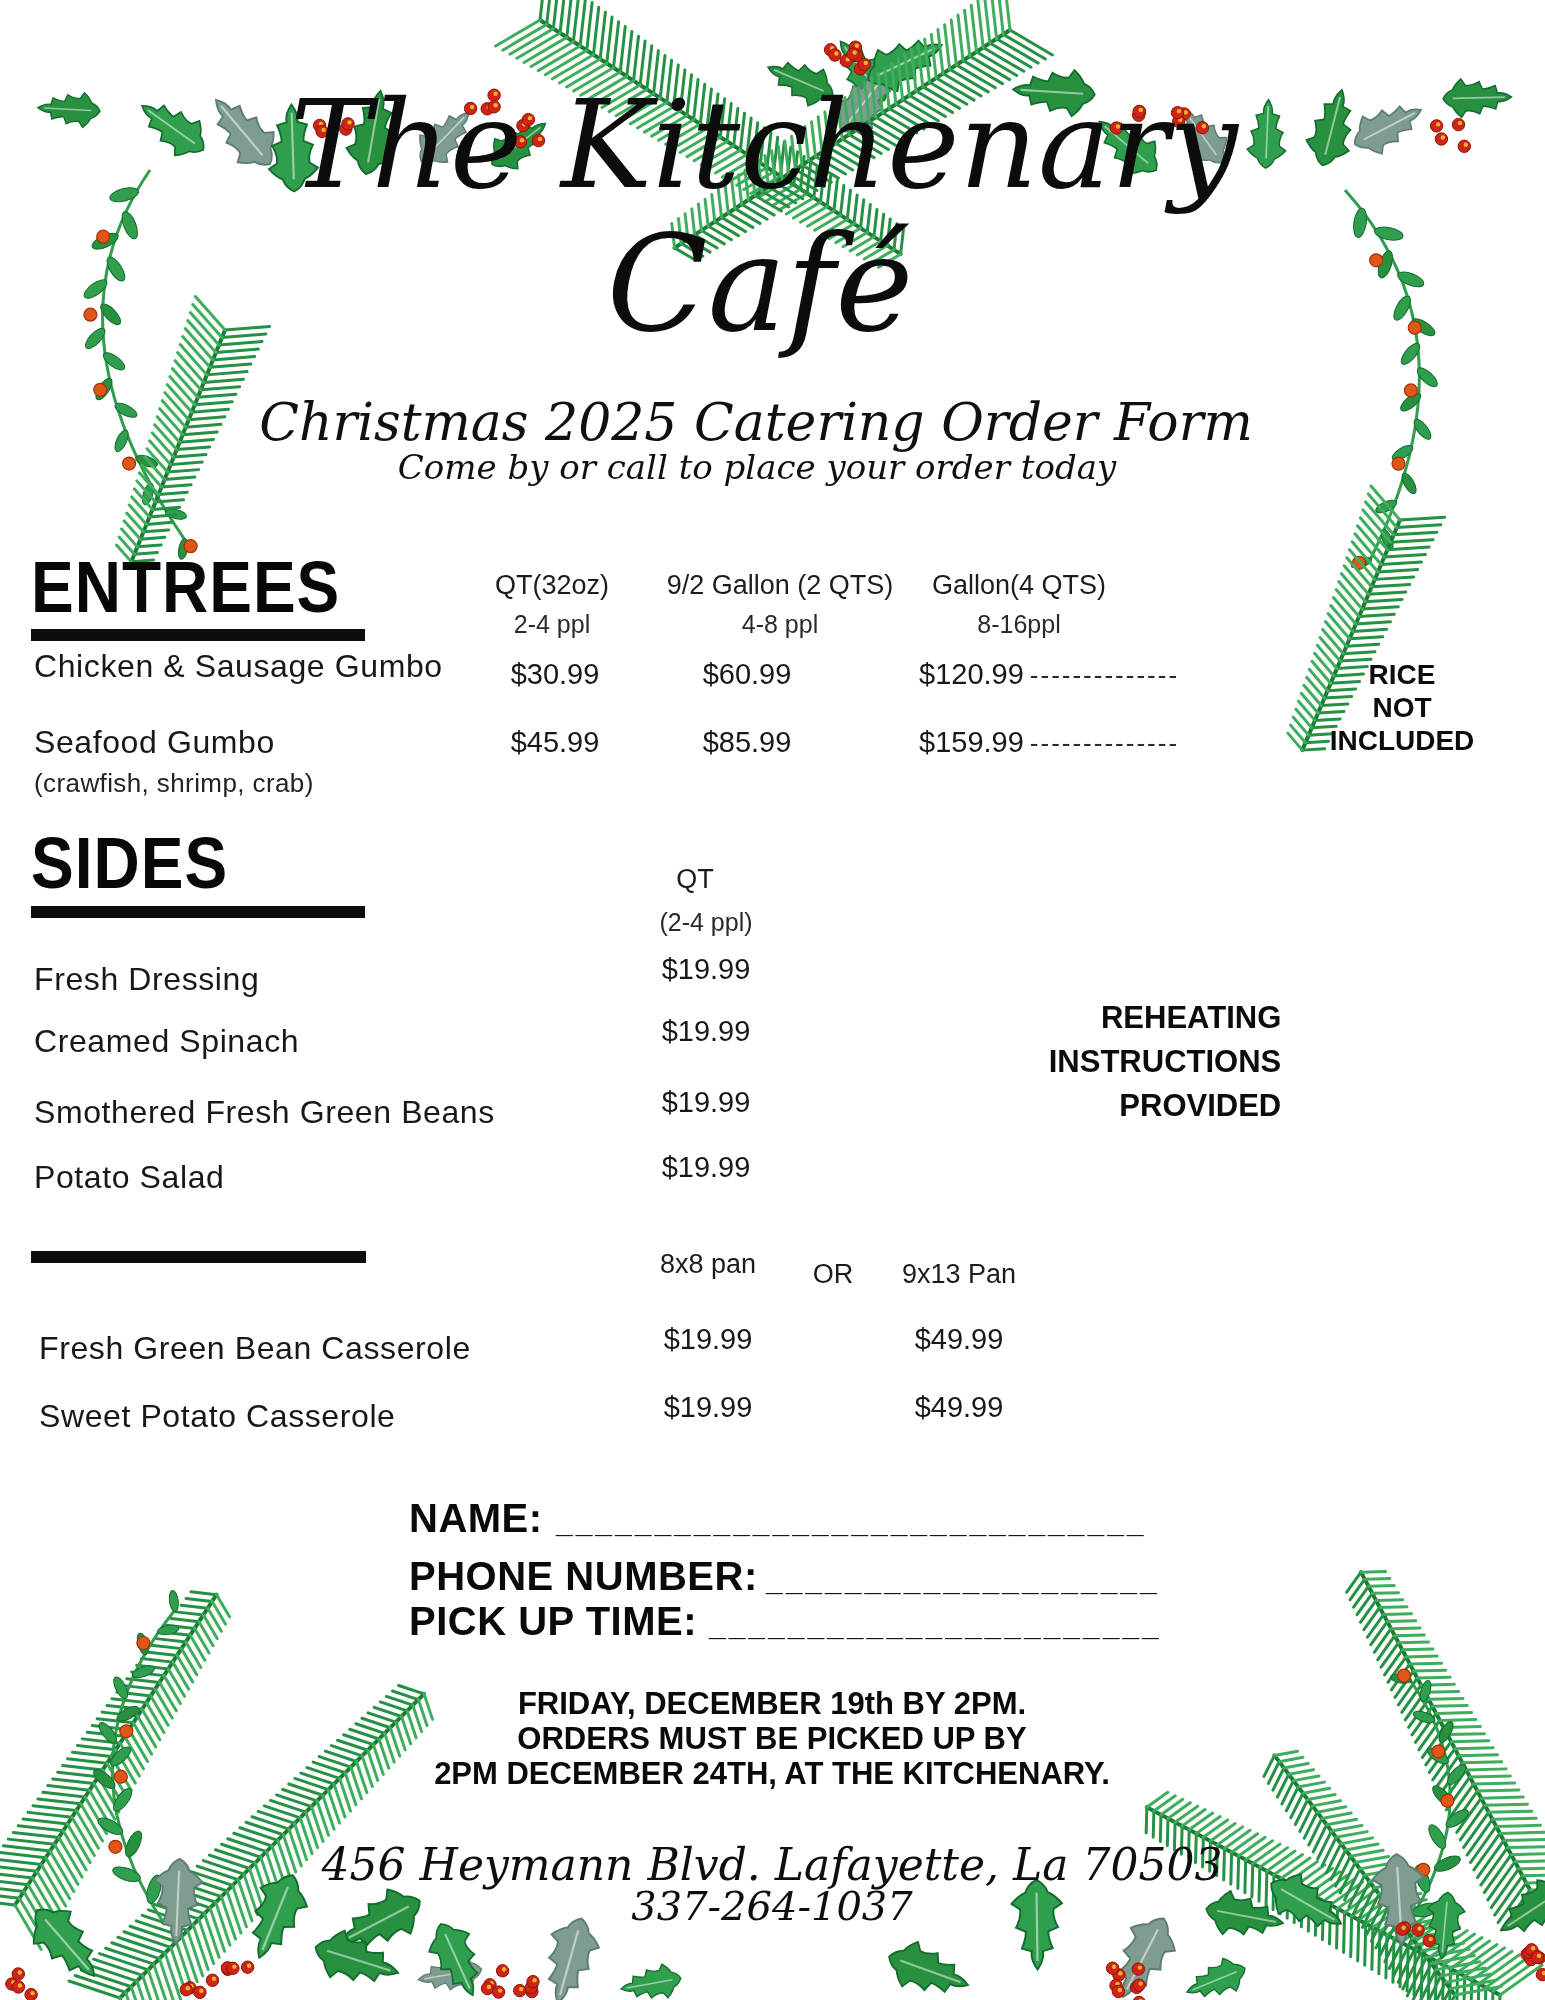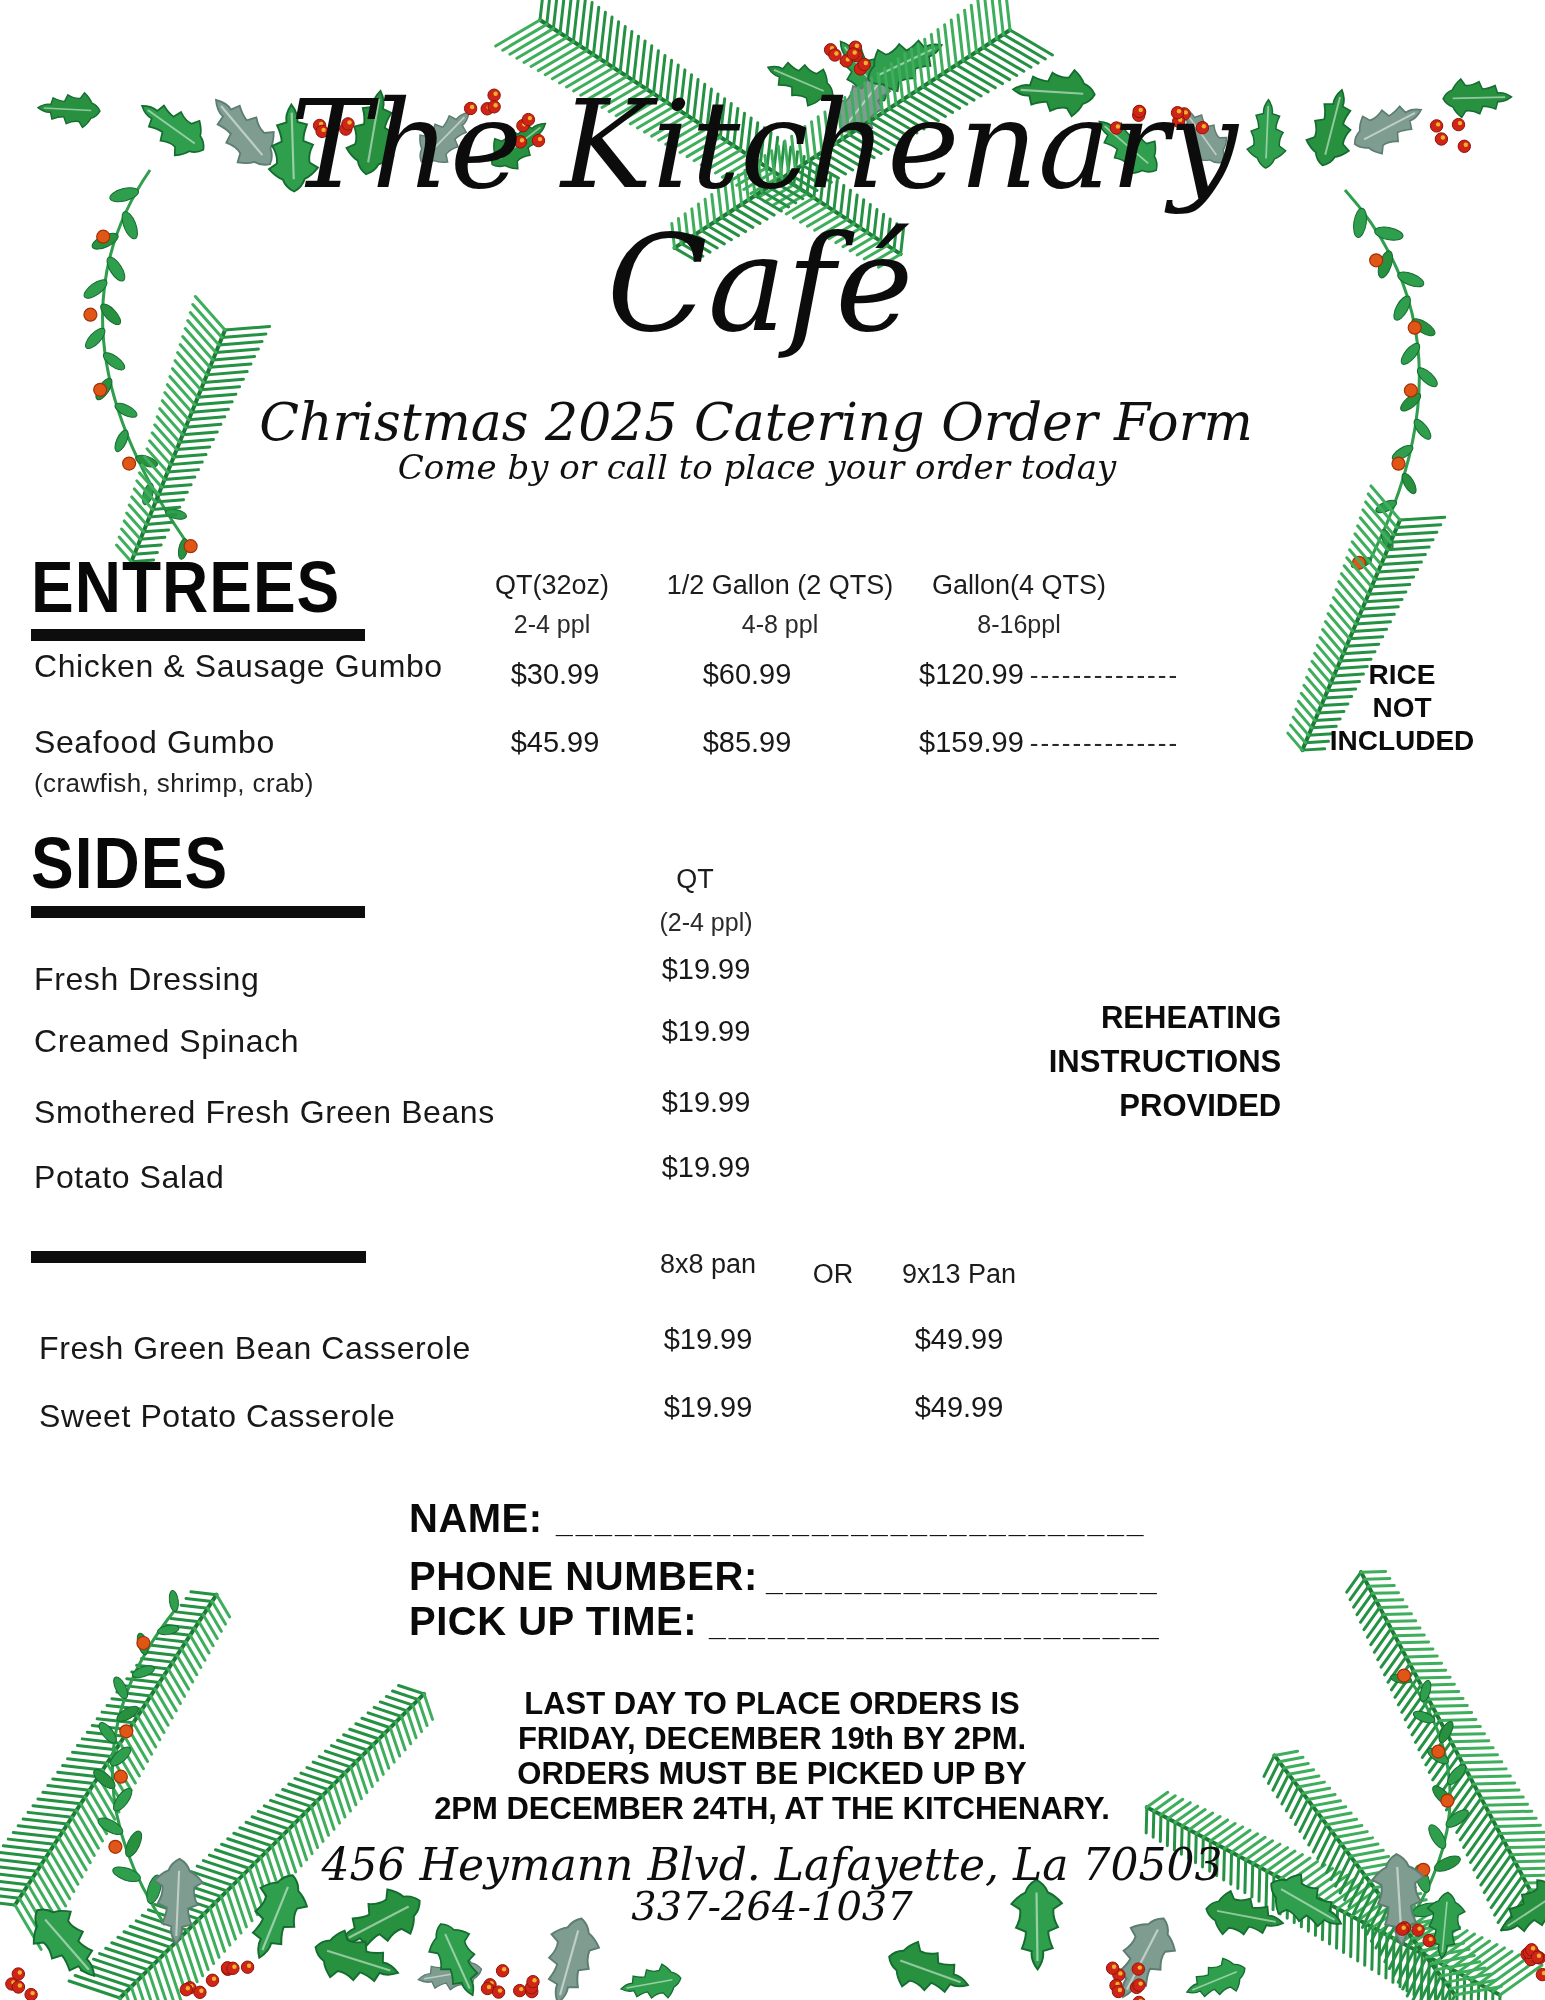--- a/index.html
+++ b/index.html
@@ -386,21 +386,21 @@
 <div class="abs tag">Come by or call to place your order today</div>
 
 <div class="abs bigh" style="left:31px;top:552px;">ENTREES</div>
 <div class="bar" style="left:31px;top:629px;width:334px;"></div>
 
 <div class="abs colh" style="left:552px;top:572px;">
   <span>QT(32oz)</span>
   <span class="s">2-4 ppl</span>
 </div>
 <div class="abs colh" style="left:780px;top:572px;">
-  <span>1/2 Gallon (2 QTS)</span>
+  <span>9/2 Gallon (2 QTS)</span>
   <span class="s">4-8 ppl</span>
 </div>
 <div class="abs colh" style="left:1019px;top:572px;">
   <span>Gallon(4 QTS)</span>
   <span class="s">8-16ppl</span>
 </div>
 
 <div class="abs item" style="left:34px;top:650px;">Chicken &amp; Sausage Gumbo</div>
 <div class="abs price pc" style="left:555px;top:660px;">$30.99</div>
 <div class="abs price pc" style="left:747px;top:660px;">$60.99</div>
@@ -456,19 +456,18 @@
 <div class="abs price pc" style="left:959px;top:1393px;">$49.99</div>
 
 <div class="abs flabel" style="left:409px;top:1498px;">NAME:</div>
 <div class="abs fline" style="left:556px;top:1502px;">______________________________</div>
 <div class="abs flabel" style="left:409px;top:1556px;">PHONE NUMBER:</div>
 <div class="abs fline" style="left:766px;top:1560px;">____________________</div>
 <div class="abs flabel" style="left:409px;top:1601px;">PICK UP TIME:</div>
 <div class="abs fline" style="left:709px;top:1605px;">_______________________</div>
 
 <div class="abs notice" style="white-space:normal;">
-  <div>LAST DAY TO PLACE ORDERS IS</div>
   <div>FRIDAY, DECEMBER 19th BY 2PM.</div>
   <div>ORDERS MUST BE PICKED UP BY</div>
   <div>2PM DECEMBER 24TH, AT THE KITCHENARY.</div>
 </div>
 <div class="abs addr">456 Heymann Blvd. Lafayette, La 70503</div>
 <div class="abs tel">337-264-1037</div>
 
 </body></html>

